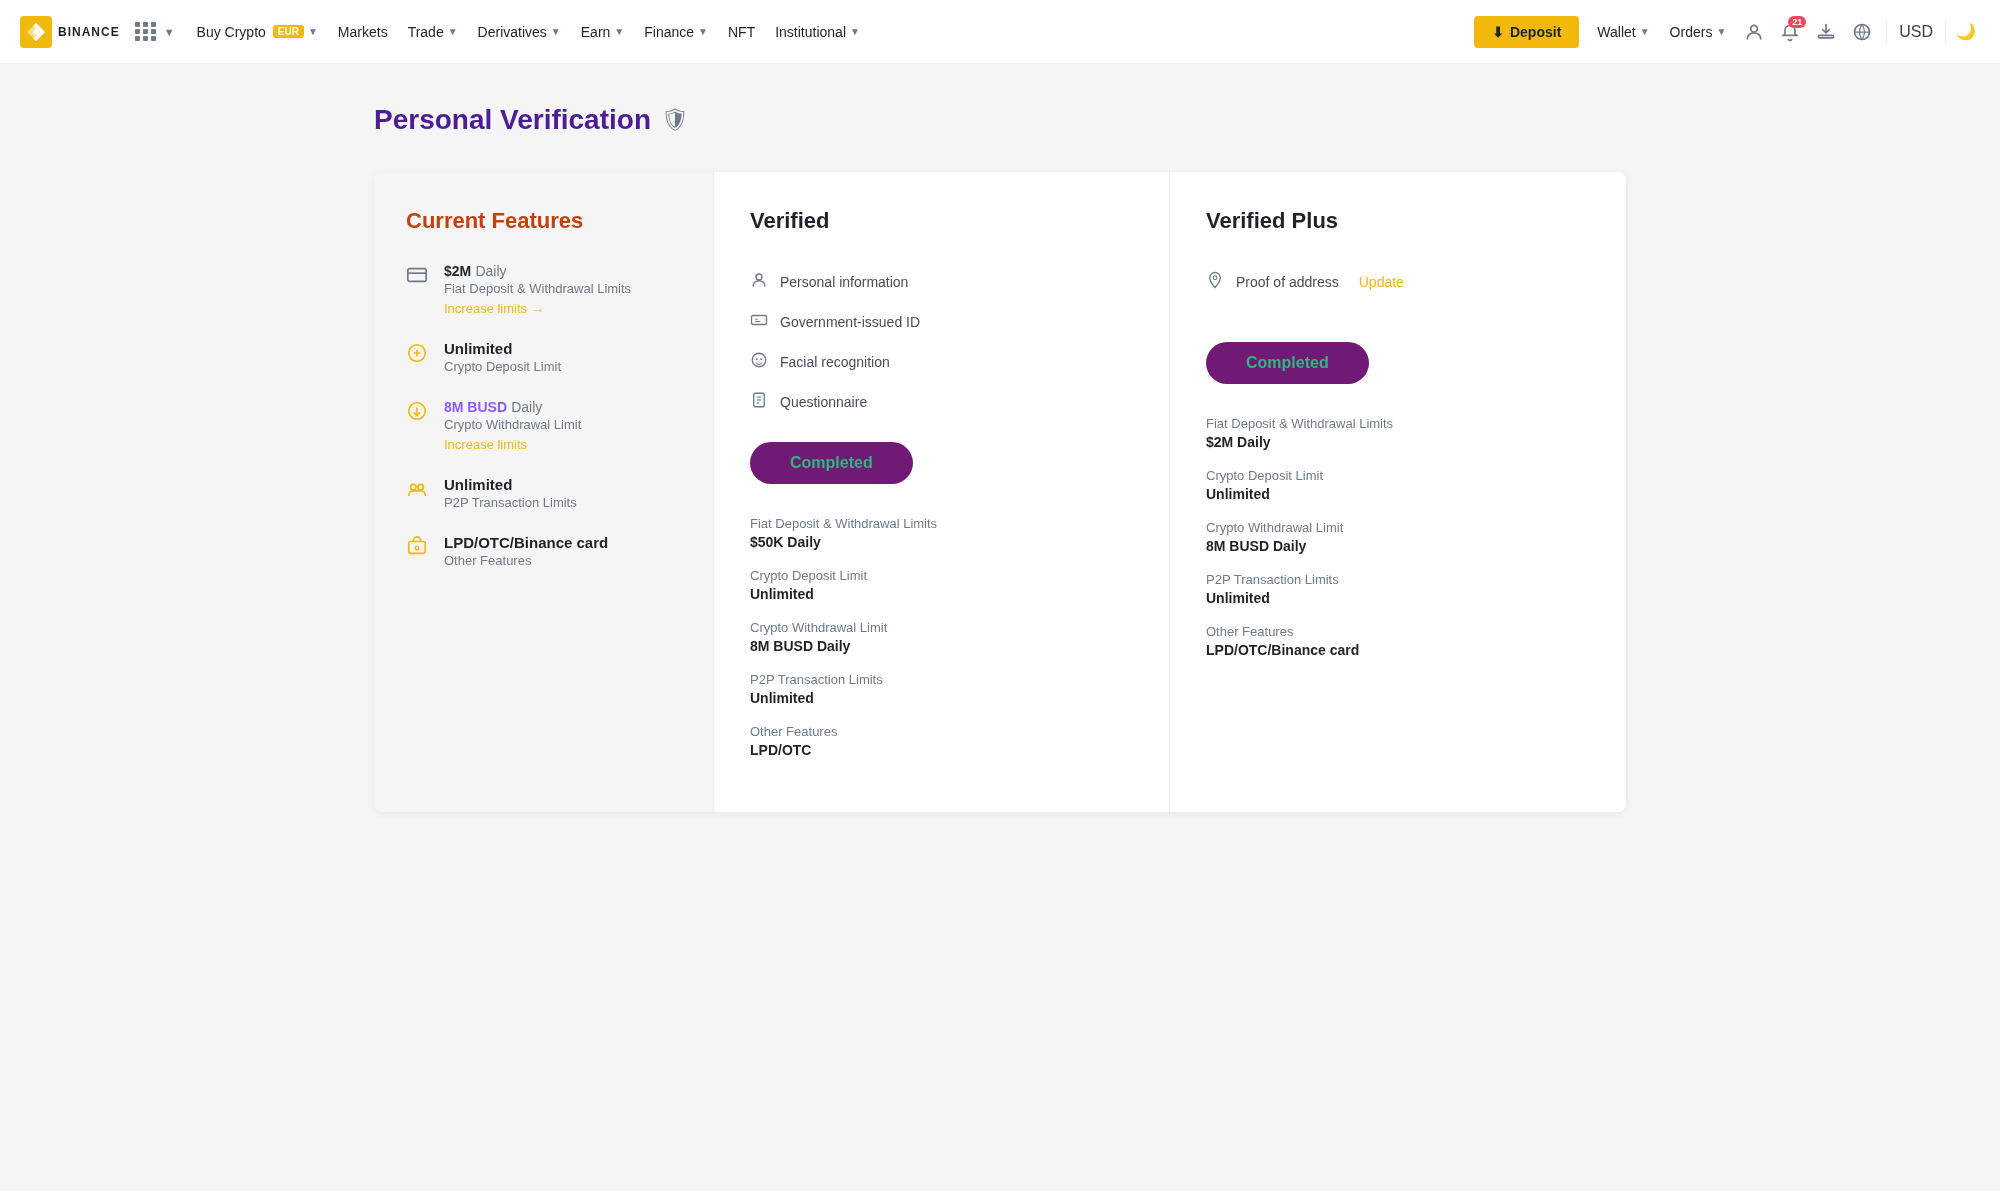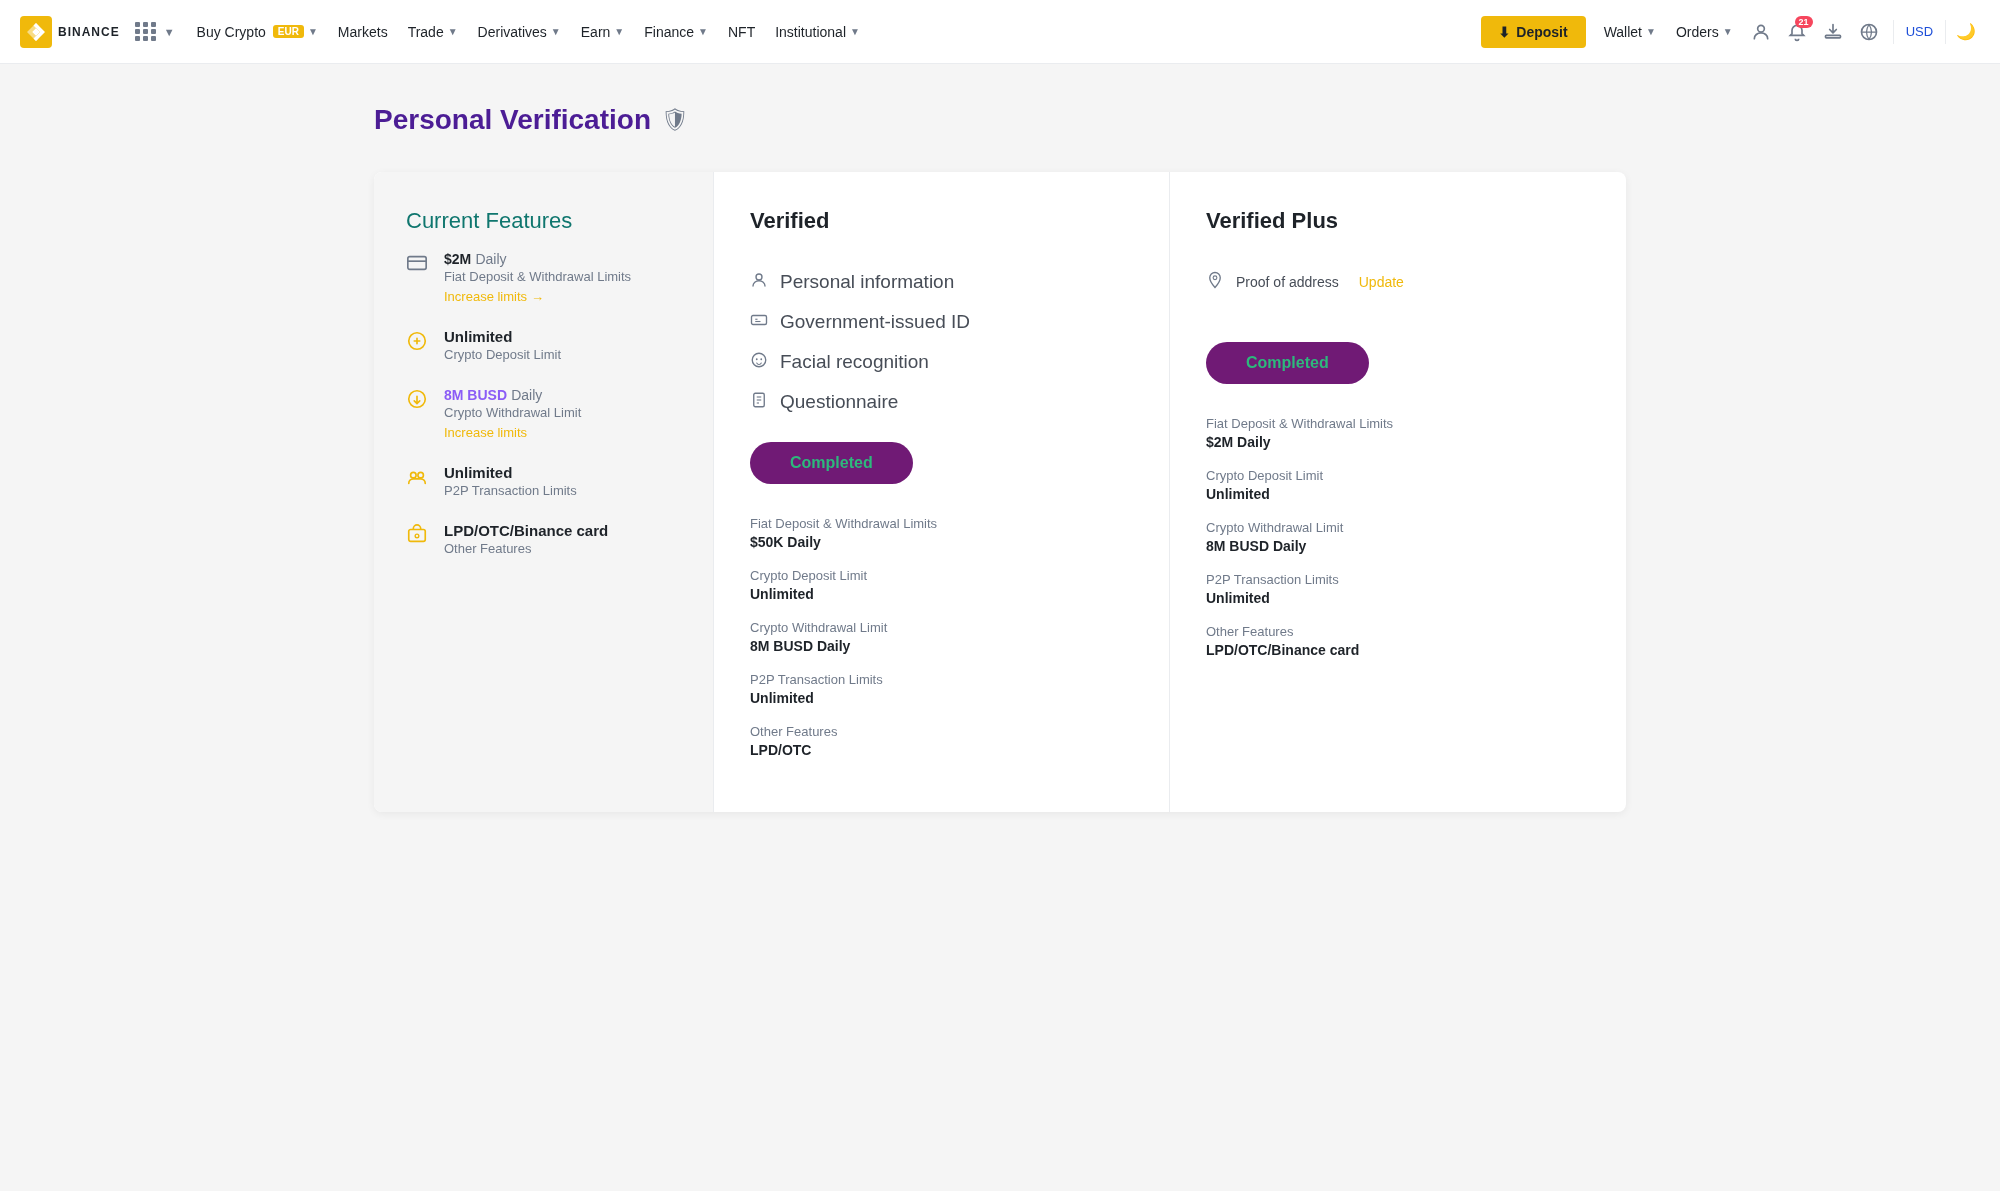--- a/index.html
+++ b/index.html
@@ -99,22 +99,22 @@
       color: #fff;
       font-size: 9px;
       font-weight: 700;
       border-radius: 8px;
       padding: 1px 4px;
       min-width: 16px;
       text-align: center;
     }
     .divider-v { width: 1px; height: 24px; background: #eaecef; margin: 0 6px; }
     .currency-btn {
-      font-size: 13px;
-      color: #1d4ed8;
+      font-size: 16px;
+      color: #404040;
       cursor: pointer;
       padding: 0 6px;
       font-weight: 500;
     }
     .dark-toggle {
       cursor: pointer;
       font-size: 16px;
       color: #707a8a;
       padding: 0 4px;
     }
@@ -150,23 +150,23 @@
     }
 
     
     .current-features-card {
       background: #f5f5f5;
       padding: 36px 32px;
       border-right: 1px solid #eaecef;
     }
     .card-heading {
       font-size: 22px;
-      font-weight: 400;
-      color: #0f766e;
-      margin-bottom: 16px;
+      font-weight: 700;
+      color: #c2410c;
+      margin-bottom: 28px;
     }
     .feature-item {
       display: flex;
       align-items: flex-start;
       gap: 14px;
       margin-bottom: 24px;
     }
     .feature-icon {
       width: 24px;
       height: 24px;
@@ -213,21 +213,21 @@
       font-size: 22px;
       font-weight: 700;
       color: #1e2329;
       margin-bottom: 28px;
     }
     .verify-item {
       display: flex;
       align-items: center;
       gap: 12px;
       padding: 9px 0;
-      font-size: 19px;
+      font-size: 14px;
       color: #474d57;
     }
     .verify-item-icon { font-size: 16px; color: #707a8a; }
     .completed-btn {
       display: inline-block;
       background: #701a75;
       color: #2db87c;
       font-size: 16px;
       font-weight: 600;
       padding: 12px 40px;

